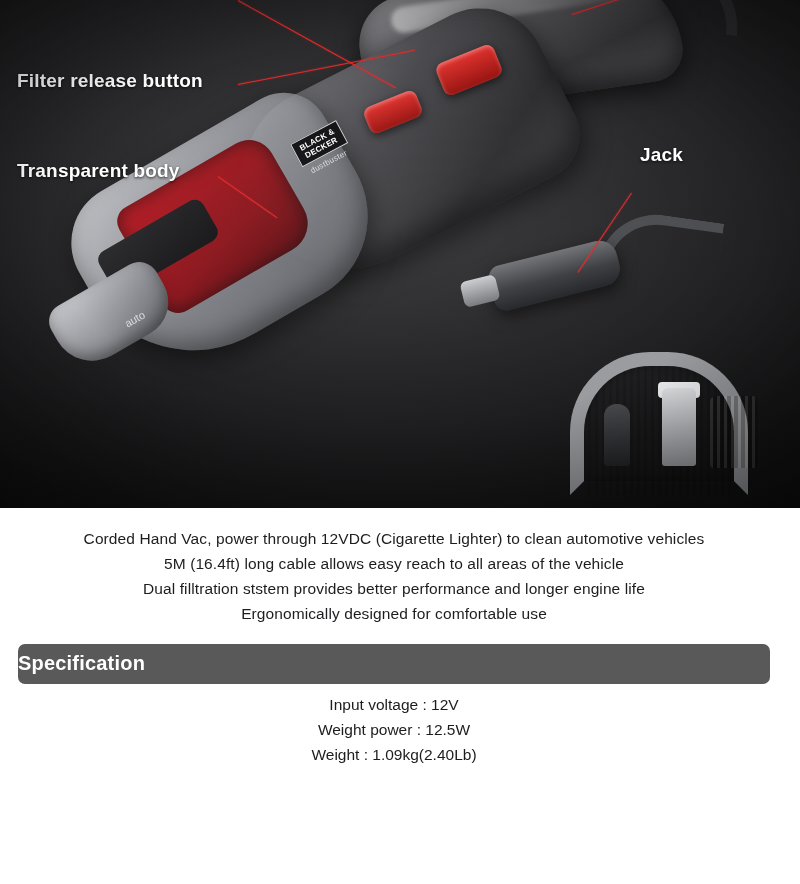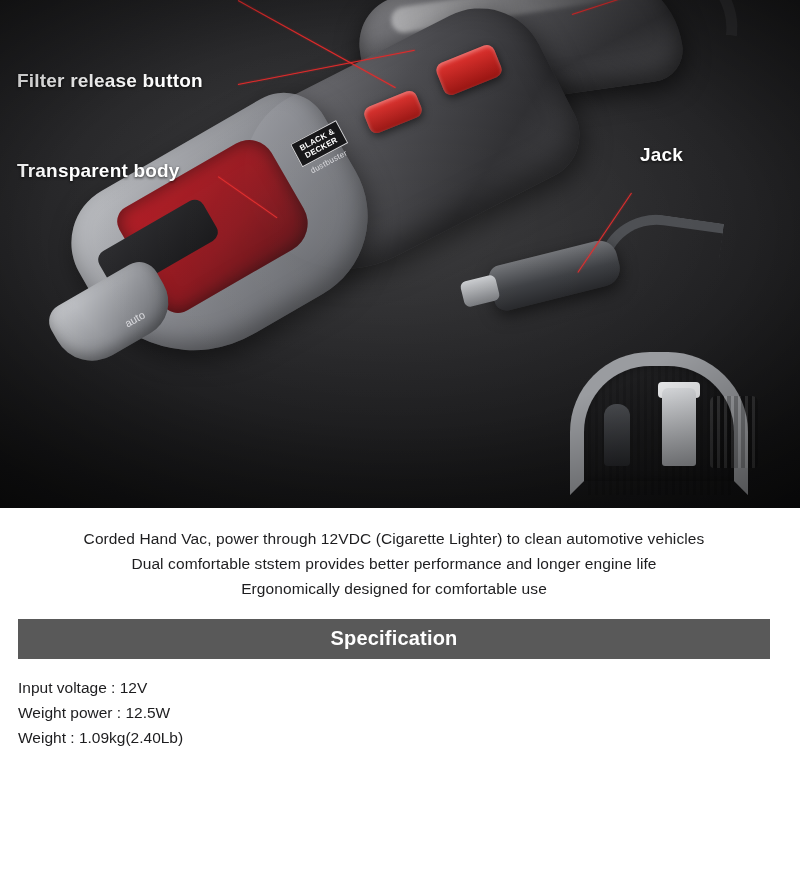--- a/index.html
+++ b/index.html
@@ -291,29 +291,29 @@
     letter-spacing: 0.1px;
   }
 
   
   .spec-wrap {
     margin: 8px 18px 0 18px;
   }
   .spec-header {
     background: #595959;
     color: #ffffff;
-    text-align: center;
     font-size: 20px;
     font-weight: bold;
     padding: 8px 0 9px 0;
     letter-spacing: 0.2px;
+    border-radius: 7px;
   }
   .spec-body {
-    text-align: left;
-    padding: 16px 0 10px 0;
+    text-align: center;
+    padding: 8px 0 10px 0;
   }
   .spec-row {
     font-size: 15.5px;
     color: #1d1d1f;
     line-height: 25px;
   }
 </style>
 </head>
 <body>
 
@@ -359,21 +359,22 @@
 
     <div class="callout callout-filter">Filter release button</div>
     <div class="callout callout-body">Transparent body</div>
     <div class="callout callout-jack">Jack</div>
 
     <div class="hero-vignette"></div>
   </div>
 
   <div class="features">
     <div class="feature-line">Corded Hand Vac, power through 12VDC (Cigarette Lighter) to clean automotive vehicles</div>
-    <div class="feature-line">Dual comfortable ststem provides better performance and longer engine life</div>
+    <div class="feature-line">5M (16.4ft) long cable allows easy reach to all areas of the vehicle</div>
+    <div class="feature-line">Dual filltration ststem provides better performance and longer engine life</div>
     <div class="feature-line">Ergonomically designed for comfortable use</div>
   </div>
 
   <div class="spec-wrap">
     <div class="spec-header">Specification</div>
     <div class="spec-body">
       <div class="spec-row">Input voltage : 12V</div>
       <div class="spec-row">Weight power : 12.5W</div>
       <div class="spec-row">Weight : 1.09kg(2.40Lb)</div>
     </div>

